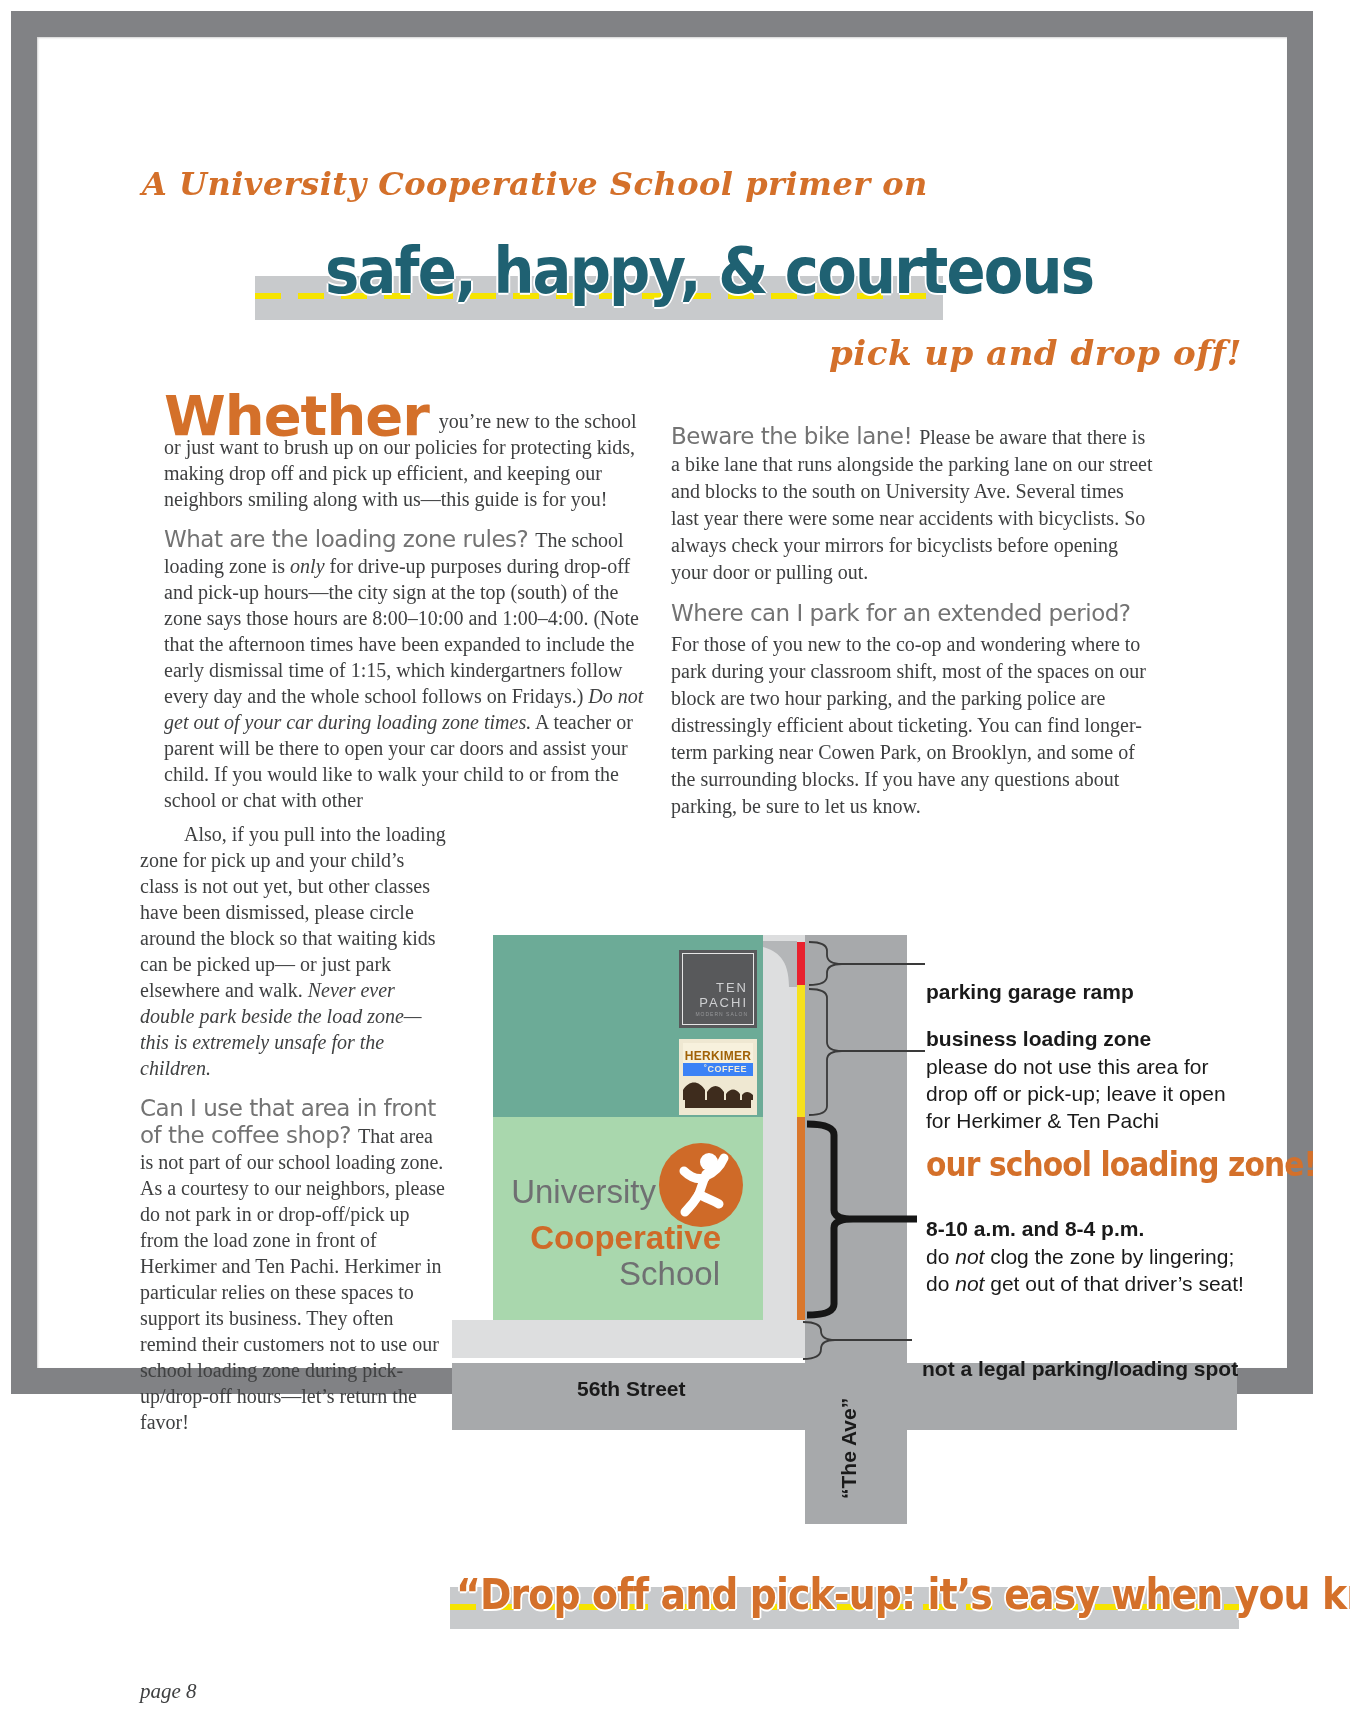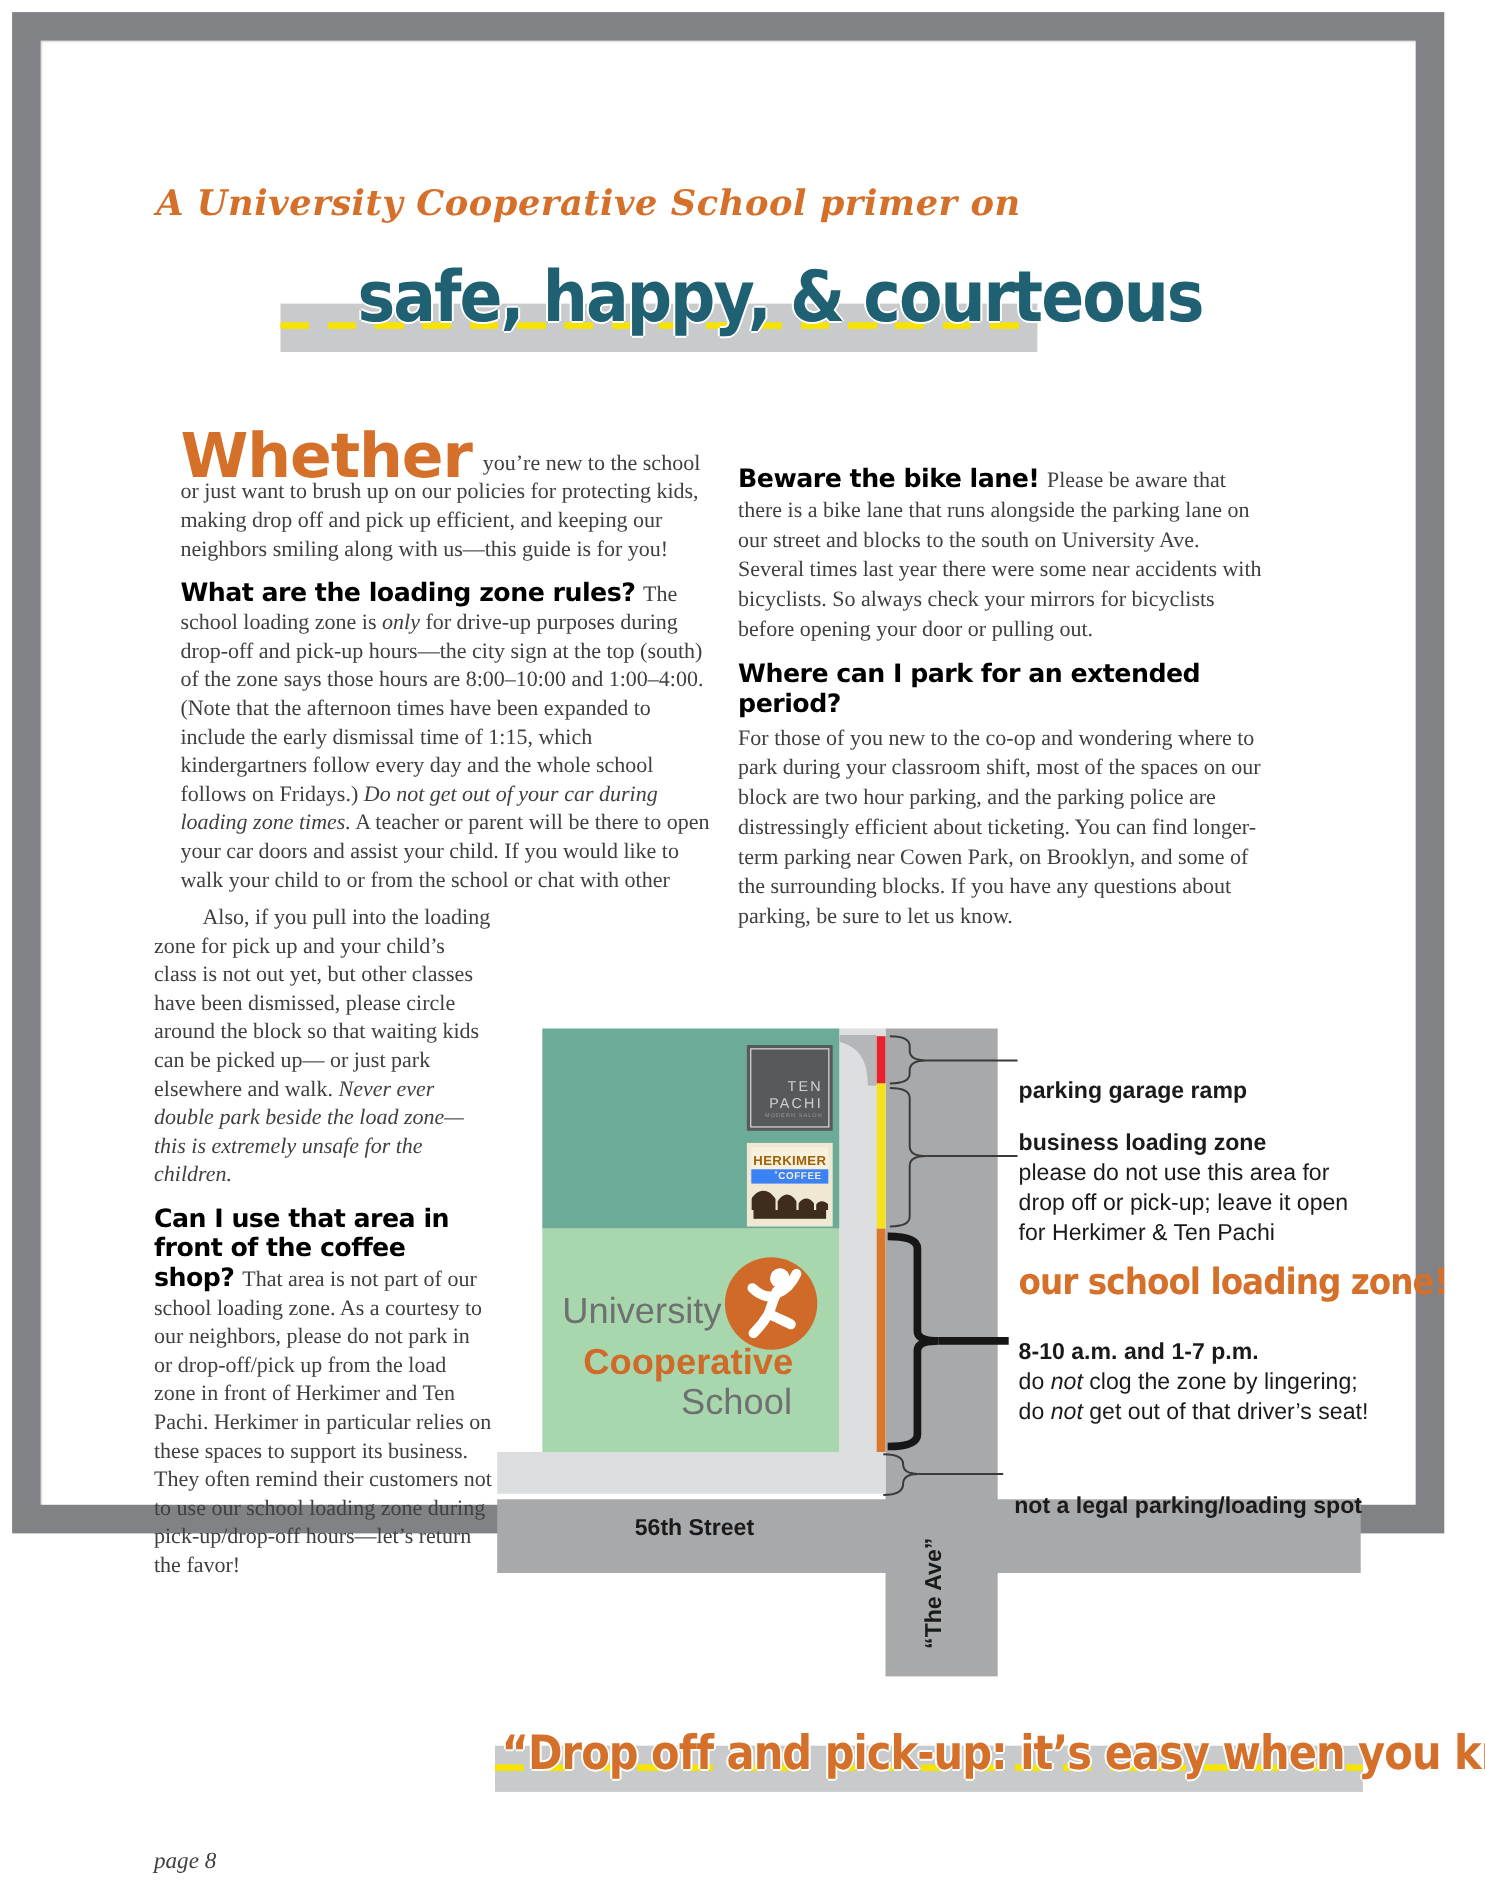--- a/index.html
+++ b/index.html
@@ -41,22 +41,22 @@
   .col{position:absolute;font-size:20px;line-height:26px;}
   .col p{margin:0 0 14px 0;}
   .colA{left:103px;top:366px;width:486px;margin-left:24px;}
   .colB{left:103px;top:784px;width:308px;}
   .colR{left:634px;top:386px;width:484px;line-height:27px;}
   .lead{
     font-family:"DejaVu Sans", sans-serif;font-weight:700;font-size:56px;
     color:#d4702a;letter-spacing:-1px;margin-right:10px;vertical-align:-7px;
   }
   .h-teal{
-    font-family:"DejaVu Sans", sans-serif;font-weight:700;font-size:23px;
-    color:#000000;letter-spacing:-.5px;margin-right:7px;
+    font-family:"DejaVu Sans", sans-serif;font-weight:400;font-size:23px;
+    color:#737373;letter-spacing:-.5px;margin-right:7px;
   }
   .h-teal.block{display:block;margin:0 0 4px 0;}
   .it{font-style:italic;}
   .indent{text-indent:2.2em;}
   .pagenum{
     position:absolute;left:103px;top:1642px;font-style:italic;font-size:21px;color:#3f4041;
   }
   
   .m{position:absolute;box-sizing:border-box;}
   .blk-teal{left:456px;top:898px;width:270px;height:182px;background:#6cab97;}
@@ -131,20 +131,21 @@
 </head>
 <body>
 
 <div class="frame">
 
   <div class="kicker">A University Cooperative School primer on</div>
   <div class="strip strip-top">
     <div class="dash"></div>
   </div>
   <h1 class="title">safe, happy, &amp; courteous</h1>
+  <div class="subtitle">pick up and drop off!</div>
 
   <div class="col colA">
     <p><span class="lead">Whether</span><span>you’re new to the school or just want to brush up on our policies for protecting kids, making drop off and pick up efficient, and keeping our neighbors smiling along with us—this guide is for you!</span></p>
     <p><span class="h-teal">What are the loading zone rules?</span><span>The school loading zone is </span><span class="it">only</span><span> for drive-up purposes during drop-off and pick-up hours—the city sign at the top (south) of the zone says those hours are 8:00–10:00 and 1:00–4:00. (Note that the afternoon times have been expanded to include the early dismissal time of 1:15, which kindergartners follow every day and the whole school follows on Fridays.) </span><span class="it">Do not get out of your car during loading zone times.</span><span> A teacher or parent will be there to open your car doors and assist your child. If you would like to walk your child to or from the school or chat with other</span></p>
   </div>
 
   <div class="col colB">
     <p class="indent"><span>Also, if you pull into the loading zone for pick up and your child’s class is not out yet, but other classes have been dismissed, please circle around the block so that waiting kids can be picked up— or just park elsewhere and walk. </span><span class="it">Never ever double park beside the load zone—this is extremely unsafe for the children.</span></p>
     <p><span class="h-teal">Can I use that area in front of the coffee shop?</span><span>That area is not part of our school loading zone. As a courtesy to our neighbors, please do not park in or drop-off/pick up from the load zone in front of Herkimer and Ten Pachi. Herkimer in particular relies on these spaces to support its business. They often remind their customers not to use our school loading zone during pick-up/drop-off hours—let’s return the favor!</span></p>
   </div>
@@ -221,21 +222,21 @@
       <path d="M76,292 H140"></path>
     </g>
   </svg>
 
   <div class="lab b" style="left:889px;top:915px;">parking garage ramp</div>
   <div class="lab b" style="left:889px;top:962px;">business loading zone</div>
   <div class="lab" style="left:889px;top:990px;">please do not use this area for</div>
   <div class="lab" style="left:889px;top:1017px;">drop off or pick-up; leave it open</div>
   <div class="lab" style="left:889px;top:1044px;">for Herkimer &amp; Ten Pachi</div>
   <div class="lab-orange" style="left:889px;top:1108px;">our school loading zone!</div>
-  <div class="lab b" style="left:889px;top:1152px;">8-10 a.m. and 1-7 p.m.</div>
+  <div class="lab b" style="left:889px;top:1152px;">8-10 a.m. and 8-4 p.m.</div>
   <div class="lab" style="left:889px;top:1180px;"><span>do </span><span class="it">not</span><span> clog the zone by lingering;</span></div>
   <div class="lab" style="left:889px;top:1207px;"><span>do </span><span class="it">not</span><span> get out of that driver’s seat!</span></div>
   <div class="lab b" style="left:885px;top:1292px;">not a legal parking/loading spot</div>
 
   <div class="strip strip-bottom">
     <div class="dash"></div>
   </div>
   <div class="banner">“Drop off and pick-up: it’s easy when you know how!”</div>
 
   <div class="pagenum">page 8</div>

